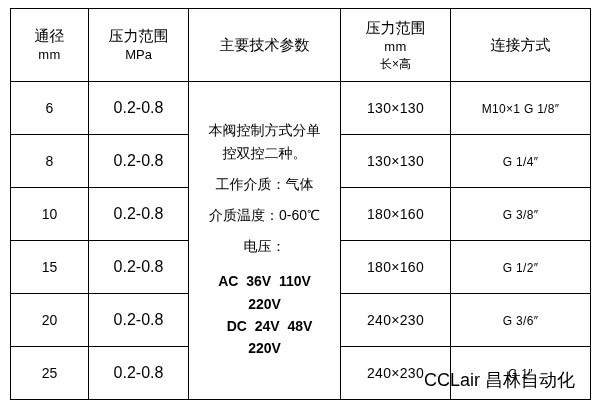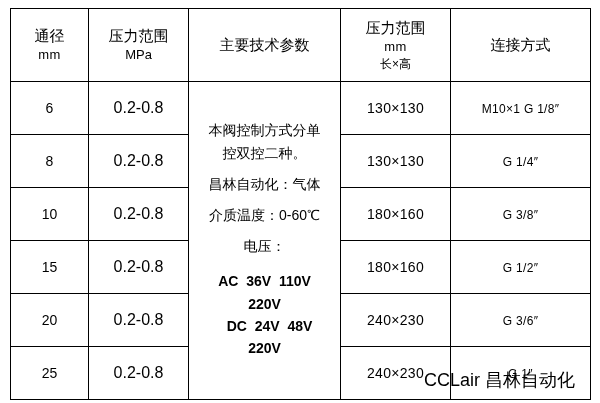--- a/index.html
+++ b/index.html
@@ -141,21 +141,21 @@
       </tr>
     </thead>
     <tbody>
       <tr>
         <td><span class="dn-val">6</span></td>
         <td><span class="pr-val">0.2-0.8</span></td>
         <td class="tech" rowspan="6">
           <p>本阀控制方式分单</p>
           <p>控双控二种。</p>
           <div class="gap"></div>
-          <p>昌林自动化：气体</p>
+          <p>工作介质：气体</p>
           <div class="gap"></div>
           <p>介质温度：0-60℃</p>
           <div class="gap"></div>
           <p>电压：</p>
           <div class="volt-lines">
             <p>AC  36V  110V</p>
             <p>220V</p>
             <p class="indent">DC  24V  48V</p>
             <p>220V</p>
           </div>

